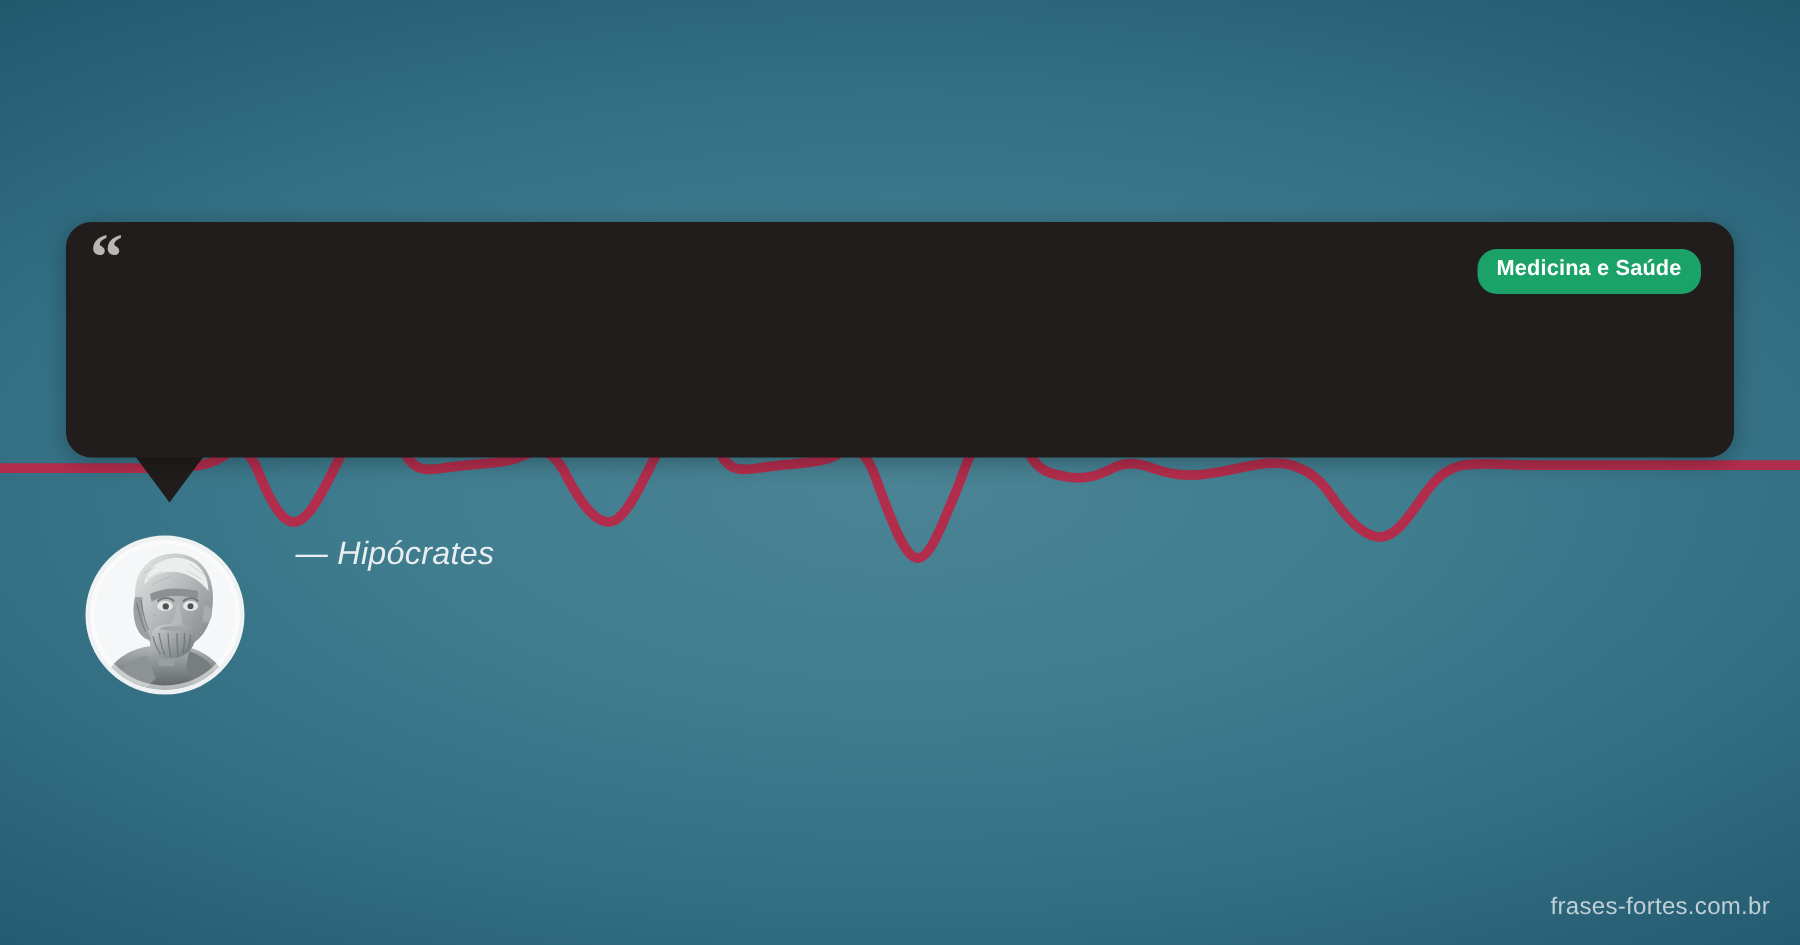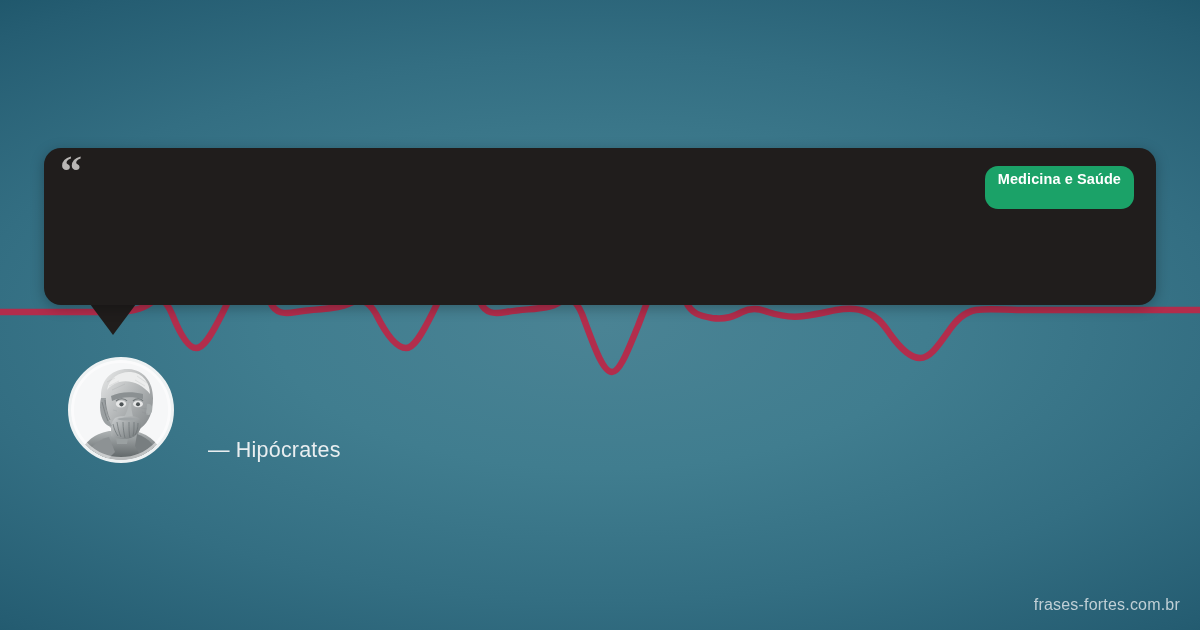--- a/index.html
+++ b/index.html
@@ -72,32 +72,33 @@
     letter-spacing: -0.1px;
   }
   .category-badge {
     position: absolute;
     right: 22px;
     top: 18px;
     background: #1ba268;
     color: #ffffff;
     font-size: 14.5px;
     font-weight: bold;
-    padding: 5px 13px 22px 13px;
+    padding: 5px 13px 9px 13px;
     border-radius: 13px;
     white-space: nowrap;
     letter-spacing: 0.1px;
   }
   
   #author-row {
     position: absolute;
-    left: 68px;
+    left: 57px;
     top: 357px;
     display: flex;
-    align-items: flex-end;
+    align-items: flex-start;
+    font-style: italic;
   }
   #avatar {
     width: 106px;
     height: 106px;
     border-radius: 50%;
     overflow: hidden;
     background: #f4f6f7;
     border: 3px solid #eef2f3;
     box-sizing: border-box;
     flex: 0 0 auto;

